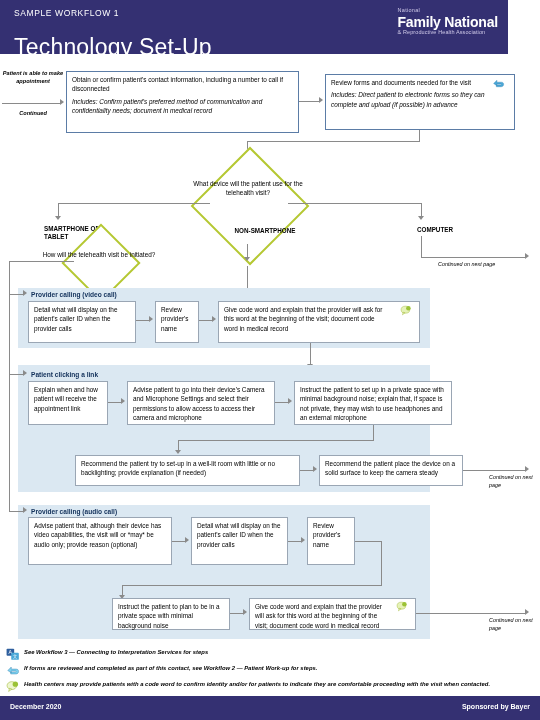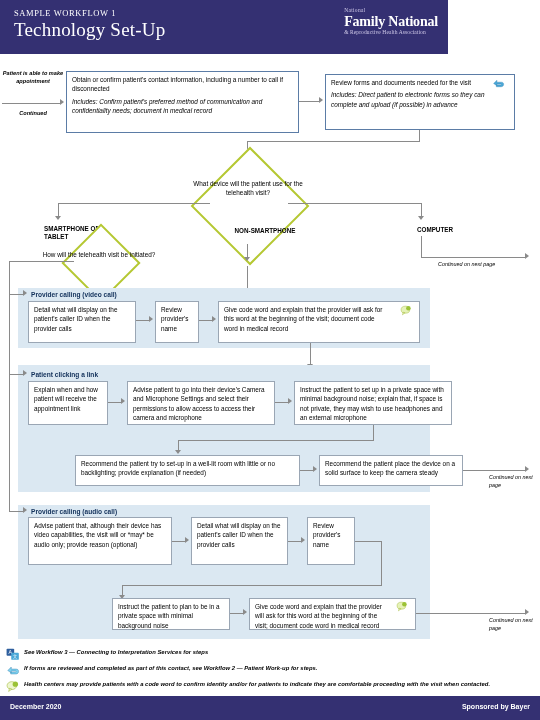--- a/index.html
+++ b/index.html
@@ -8,31 +8,30 @@
     background:#ffffff;
     font-family:"Liberation Sans", sans-serif;
     position:relative;
     overflow:hidden;
     color:#000;
   }
   .page{position:relative;width:540px;height:720px;}
 
   
   .header{
-    position:absolute;left:0;top:0;width:448px;height:54px;
+    position:absolute;left:0;top:0;width:508px;height:54px;
     background:#343072;
-    font-family:Liberation Serif, serif;
   }
   .hdr-kicker{
     position:absolute;left:14px;top:8px;
     font-size:8.5px;letter-spacing:.6px;color:#ffffff;
   }
   .hdr-title{
-    position:absolute;left:14px;top:19px;
-    font-size:19px;color:#ffffff;font-weight:400;letter-spacing:.2px;
+    position:absolute;left:14px;top:34px;
+    font-size:23px;color:#ffffff;font-weight:400;letter-spacing:.2px;
   }
   .logo{position:absolute;right:10px;top:8px;text-align:left;color:#fff;line-height:1;}
   .logo-l1{font-size:5.5px;letter-spacing:.3px;color:#cfc9e8;}
   .logo-l2{font-size:14px;font-weight:bold;letter-spacing:-.2px;margin-top:1px;}
   .logo-l3{font-size:5.5px;letter-spacing:.1px;color:#cfc9e8;margin-top:1.5px;}
 
   
   .box{
     position:absolute;box-sizing:border-box;
     background:#ffffff;border:1px solid #5b7ca6;

